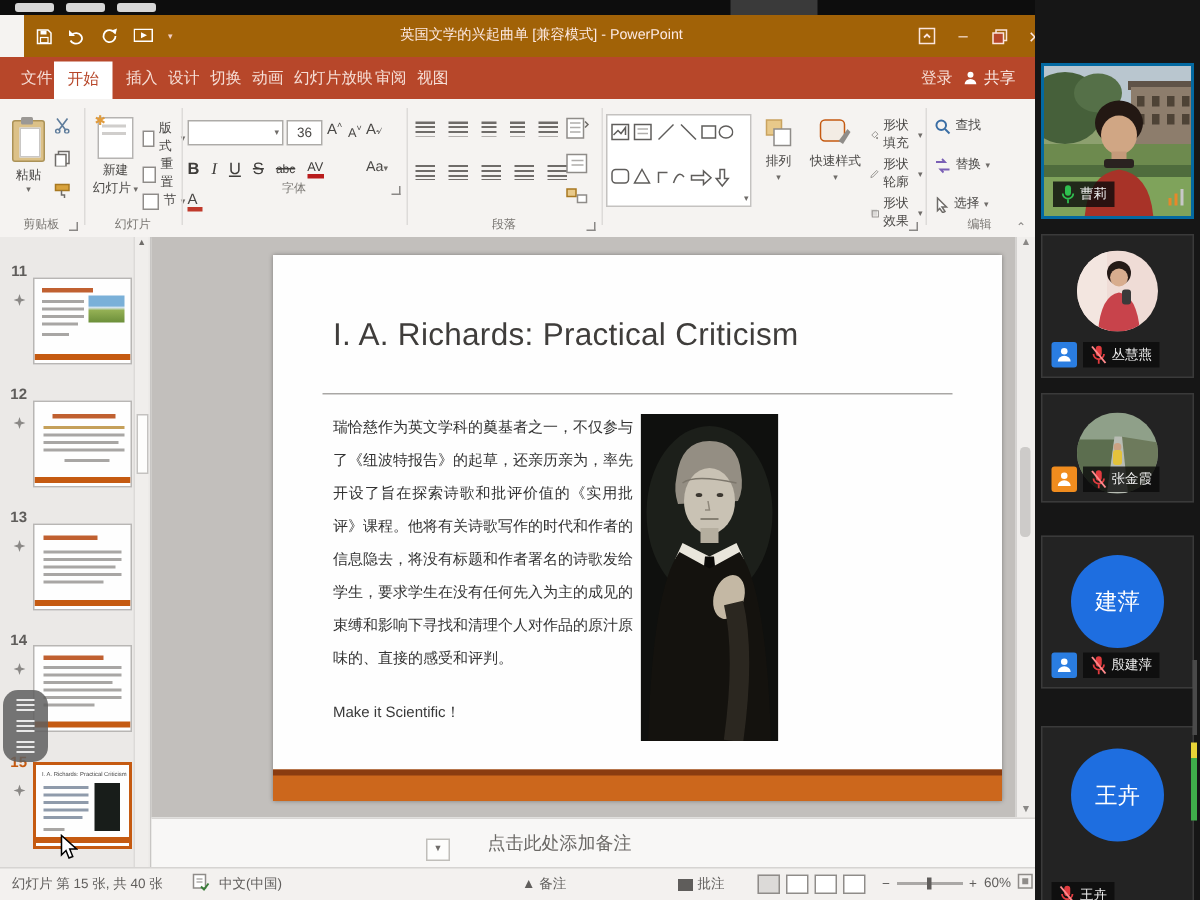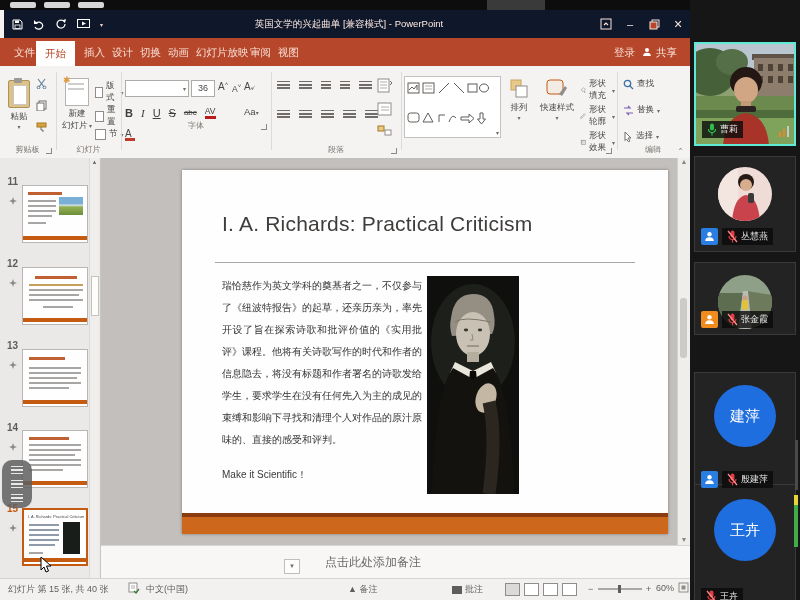--- a/index.html
+++ b/index.html
@@ -5,21 +5,21 @@
   html,body{margin:0;padding:0;background:#000;}
   .app{position:relative;width:800px;height:600px;overflow:hidden;background:#141414;
        font-family:"Liberation Sans","DejaVu Sans",sans-serif;-webkit-font-smoothing:antialiased;}
   .abs{position:absolute;}
   
   .os-top{position:absolute;left:0;top:0;width:800px;height:10px;background:#0d0d0d;}
   .os-btn{position:absolute;top:2px;width:26px;height:6px;background:#d6d6d6;border-radius:2px;}
   .os-tab{position:absolute;top:0;width:58px;height:10px;background:#3a3a3a;}
   
   .ppt{position:absolute;left:0;top:10px;width:690px;height:590px;background:#f5f3f1;}
-  .titlebar{position:absolute;left:4px;top:0;width:690px;height:28px;background:#0f172a;color:#fff;}
+  .titlebar{position:absolute;left:16px;top:0;width:690px;height:28px;background:#a16207;color:#fff;}
   .qat{position:absolute;left:8px;top:0;height:28px;display:flex;align-items:center;gap:10px;}
   .qat svg{display:block;}
   .ttl{position:absolute;left:0;top:0;width:690px;height:28px;line-height:28px;text-align:center;
        font-size:9.5px;color:#fde9e3;}
   .winc{position:absolute;right:4px;top:0;height:28px;display:flex;align-items:center;}
   .winc .wbtn{width:24px;height:28px;display:flex;align-items:center;justify-content:center;color:#fbe5de;font-size:11px;}
   
   .tabsrow{position:absolute;left:0;top:28px;width:690px;height:28px;background:#b7472a;color:#f6ded6;font-size:10.5px;}
   .rtab{position:absolute;top:0;height:28px;line-height:28px;padding:0 2px;}
   .rtab.active{background:#ffffff;color:#b7472a;top:3px;height:25px;line-height:25px;padding:0 9px;}
@@ -62,21 +62,21 @@
   
   .notes{position:absolute;left:101px;top:535px;width:589px;height:33px;background:#f8f7f6;border-top:1px solid #d8d6d4;}
   .notes-txt{position:absolute;left:224px;top:8px;font-size:12px;color:#6b6966;}
   .notes-handle{position:absolute;left:183px;top:13px;width:14px;height:13px;background:#fdfdfc;border:1px solid #c0beba;font-size:6px;color:#6f6c69;text-align:center;line-height:13px;}
   .status{position:absolute;left:0;top:568px;width:690px;height:22px;background:#f3f1ef;border-top:1px solid #d6d4d2;font-size:9px;color:#605e5c;}
   .vw{display:inline-block;width:13px;height:11px;border:1px solid #8f8c89;background:#fff;margin-right:4px;vertical-align:middle;}
   .vw.on{background:#dcdad8;}
   
   .sidebar{position:absolute;left:690px;top:0;width:110px;height:600px;background:#161616;}
   .tile{position:absolute;left:4px;width:102px;background:#232323;border:1px solid #3a3a3a;box-sizing:border-box;overflow:hidden;}
-  .tile.active{border:2px solid #5eead4;text-decoration:underline;}
+  .tile.active{border:2px solid #0369a1;text-decoration:underline;}
   .badgerow{position:absolute;left:6px;bottom:6px;display:flex;align-items:center;gap:4px;z-index:3;}
   .psq{width:17px;height:17px;border-radius:2px;display:flex;align-items:center;justify-content:center;}
   .nbadge{display:flex;align-items:center;gap:3px;background:rgba(10,10,10,.8);padding:2px 5px;height:13px;color:#eee;font-size:9px;white-space:nowrap;}
   .avwrap{position:absolute;left:50%;transform:translateX(-50%);border-radius:50%;overflow:hidden;}
   .bluecircle{position:absolute;left:50%;transform:translateX(-50%);border-radius:50%;background:#1e6ee0;color:#fff;display:flex;align-items:center;justify-content:center;}
   .vol{position:absolute;right:5px;bottom:7px;display:flex;align-items:flex-end;gap:1.5px;}
   .vol i{display:block;width:2.5px;background:#e8882a;}
   .meter{position:absolute;left:794px;top:495px;width:4px;height:52px;background:linear-gradient(#e8d437 0 10px,#3fae4a 10px);}
   .meter-gray{position:absolute;left:795px;top:440px;width:3px;height:50px;background:#4a4a4a;}
   
@@ -621,21 +621,21 @@
               <rect x="3.5" y="0.5" width="4" height="7" rx="2" fill="#e23b3f"></rect>
               <path d="M2 6a3.5 3.5 0 0 0 7 0" stroke="#e23b3f" fill="none" stroke-width="1.2"></path>
               <path d="M5.5 10v2.5" stroke="#e23b3f" stroke-width="1.2"></path>
               <path d="M1 1l9 11" stroke="#ff8a8d" stroke-width="1.3"></path>
             </svg>
           <span>张金霞</span>
         </span>
       </div>
     </div>
 
-    <div class="tile" style="top:372px;height:123px">
+    <div class="tile" style="top:357px;height:102px">
       <div class="bluecircle" style="top:12px;width:62px;height:62px;font-size:15px">建萍</div>
       <div class="badgerow">
         <span class="psq" style="background:#2a7de1">
             <svg width="11" height="11" viewBox="0 0 11 11">
               <circle cx="5.5" cy="3.2" r="2.2" fill="#fff"></circle>
               <path d="M1.2 10a4.3 3.8 0 0 1 8.6 0z" fill="#fff"></path>
             </svg>
           </span>
         <span class="nbadge">
           <svg width="11" height="13" viewBox="0 0 11 13">

